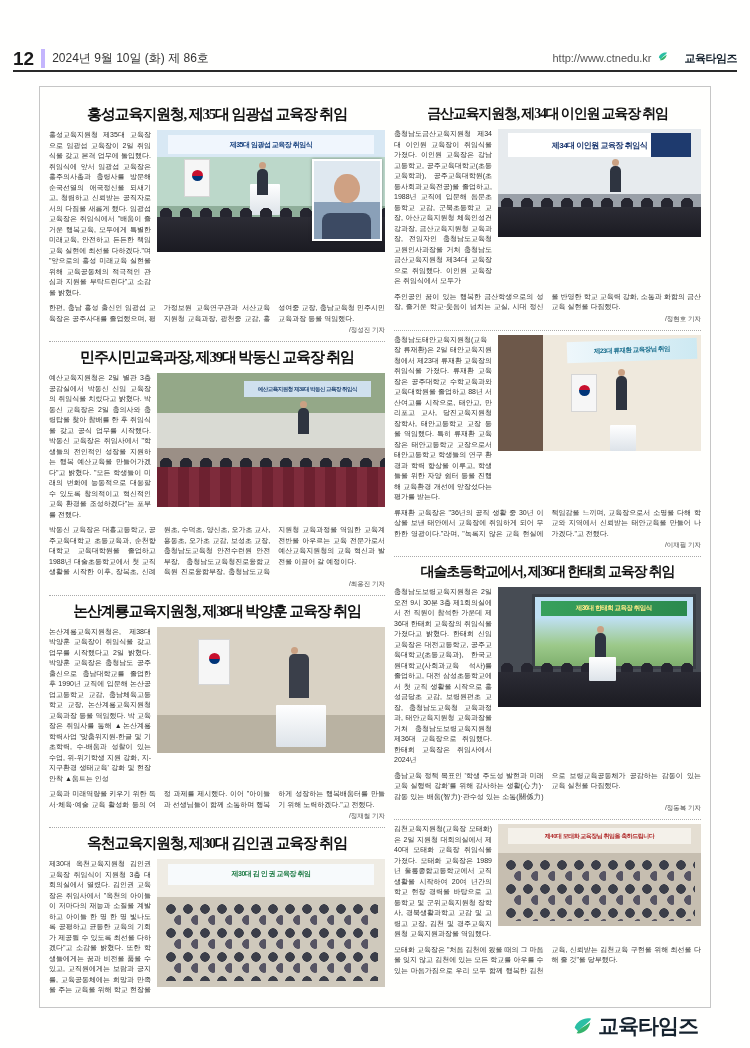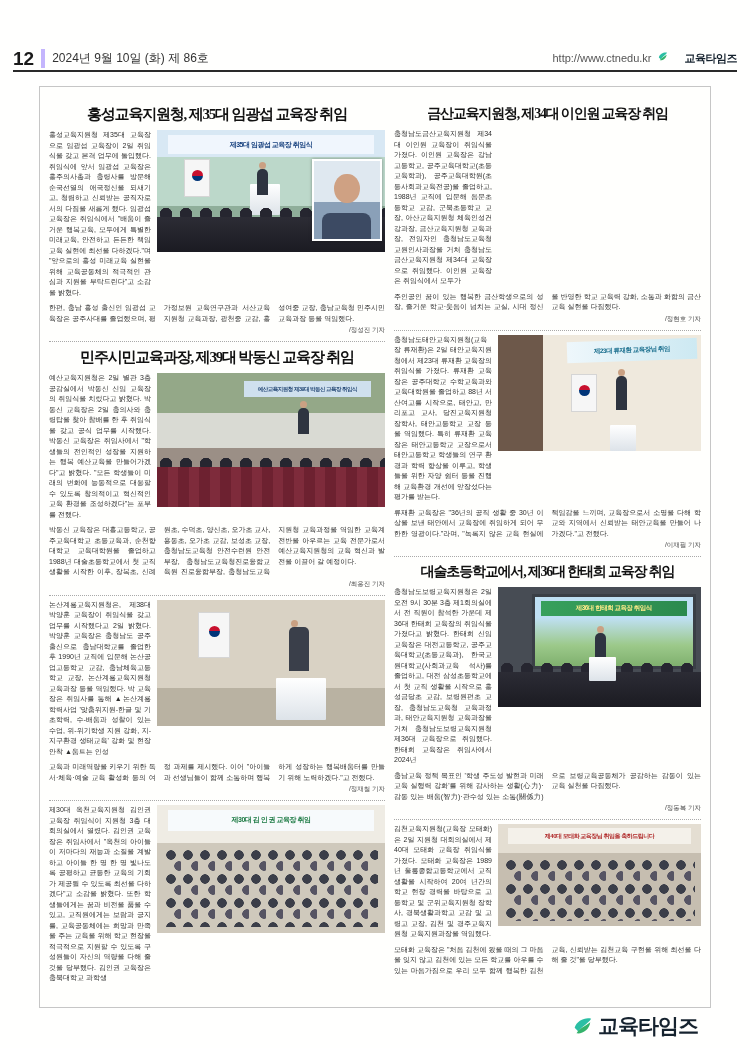--- a/index.html
+++ b/index.html
@@ -134,55 +134,62 @@
           <div class="ph-audience"></div>
         </div>
       </div>
       <div class="cont cols-3">
         <p>박동신 교육장은 대흥고등학교, 공주교육대학교 초등교육과, 순천향대학교 교육대학원을 졸업하고 1988년 대술초등학교에서 첫 교직생활을 시작한 이후, 장복초, 신례원초, 수덕초, 양신초, 오가초 교사, 용동초, 오가초 교감, 보성초 교장, 충청남도교육청 안전수련원 안전부장, 충청남도교육청진로융합교육원 진로융합부장, 충청남도교육지원청 교육과정을 역임한 교육계 전반을 아우르는 교육 전문가로서 예산교육지원청의 교육 혁신과 발전을 이끌어 갈 예정이다.</p>
         <span class="byline">/최용진 기자</span>
       </div>
     </article>
 
     <article class="story">
+      <h2>논산계룡교육지원청, 제38대 박양훈 교육장 취임</h2>
       <div class="row">
         <p class="lead">논산계룡교육지원청은, 제38대 박양훈 교육장이 취임식을 갖고 업무를 시작했다고 2일 밝혔다. 박양훈 교육장은 충청남도 공주 출신으로 충남대학교를 졸업한 후 1990년 교직에 입문해 논산공업고등학교 교감, 충남체육고등학교 교장, 논산계룡교육지원청 교육과장 등을 역임했다. 박 교육장은 취임사를 통해 ▲논산계룡 학력사업 '맞춤위지원-한글 및 기초학력, 수-배움과 성찰이 있는 수업, 위-위기학생 지원 강화, 지-지구환경 생태교육' 강화 및 현장 안착 ▲움트는 인성</p>
         <div class="photo ph-nonsan" style="height:126px">
           <div class="ph-flag">
               <i></i>
             </div>
           <div class="ph-speaker"></div>
           <div class="ph-podium"></div>
         </div>
       </div>
       <div class="cont cols-3">
         <p>교육과 미래역량을 키우기 위한 독서·체육·예술 교육 활성화 등의 여정 과제를 제시했다. 이어 "아이들과 선생님들이 함께 소통하며 행복하게 성장하는 행복배움터를 만들기 위해 노력하겠다."고 전했다.</p>
         <span class="byline">/정재철 기자</span>
       </div>
     </article>
 
     <article class="story">
+      <h2>옥천교육지원청, 제30대 김인권 교육장 취임</h2>
       <div class="row">
         <p class="lead">제30대 옥천교육지원청 김인권 교육장 취임식이 지원청 3층 대회의실에서 열렸다. 김인권 교육장은 취임사에서 "옥천의 아이들이 저마다의 재능과 소질을 계발하고 아이들 한 명 한 명 빛나도록 공평하고 균등한 교육의 기회가 제공될 수 있도록 최선을 다하겠다"고 소감을 밝혔다. 또한 학생들에게는 꿈과 비전을 품을 수 있고, 교직원에게는 보람과 긍지를, 교육공동체에는 희망과 만족을 주는 교육을 위해 학교 현장을 적극적으로 지원할 수 있도록 구성원들이 자신의 역량을 다해 줄 것을 당부했다. 김인권 교육장은 충북대학교 과학생</p>
         <div class="photo ph-okcheon" style="height:128px">
           <div class="ph-banner">제30대 김 인 권 교육장 취임</div>
           <div class="ph-group"></div>
         </div>
       </div>
 
     </article>
 
   </div>
 
   <div class="col col-right">
 
     <article class="story">
       <h2>금산교육지원청, 제34대 이인원 교육장 취임</h2>
       <div class="row">
         <p class="lead">충청남도금산교육지원청 제34대 이인원 교육장이 취임식을 가졌다. 이인원 교육장은 강남고등학교, 공주교육대학교(초등교육학과), 공주교육대학원(초등사회과교육전공)을 졸업하고, 1988년 교직에 입문해 음문초등학교 교감, 군북초등학교 교장, 아산교육지원청 체육인성건강과장, 금산교육지원청 교육과장, 전임자인 충청남도교육청 교원인사과장을 거쳐 충청남도금산교육지원청 제34대 교육장으로 취임했다. 이인원 교육장은 취임식에서 모두가</p>
+        <div class="photo ph-geumsan" style="height:108px">
+          <div class="ph-banner">제34대 이인원 교육장 취임식</div>
+          <div class="ph-speaker"></div>
+          <div class="ph-audience"></div>
+        </div>
       </div>
       <div class="cont cols-2">
         <p>주인공인 꿈이 있는 행복한 금산학생으로의 성장, 즐거운 학교·웃음이 넘치는 교실, 시대 정신을 반영한 학교 교육력 강화, 소통과 화합의 금산교육 실현을 다짐했다.</p>
         <span class="byline">/정현호 기자</span>
       </div>
     </article>
 
     <article class="story">
       <div class="row">
         <p class="lead">충청남도태안교육지원청(교육장 류재환)은 2일 태안교육지원청에서 제23대 류재환 교육장의 취임식을 가졌다. 류재환 교육장은 공주대학교 수학교육과와 교육대학원을 졸업하고 88년 서산여고를 시작으로, 태안고, 만리포고 교사, 당진교육지원청 장학사, 태안고등학교 교장 등을 역임했다. 특히 류재환 교육장은 태안고등학교 교장으로서 태안고등학교 학생들의 연구 환경과 학력 향상을 이루고, 학생들을 위한 자양 쉼터 등을 진행해 교육환경 개선에 앞장섰다는 평가를 받는다.</p>

